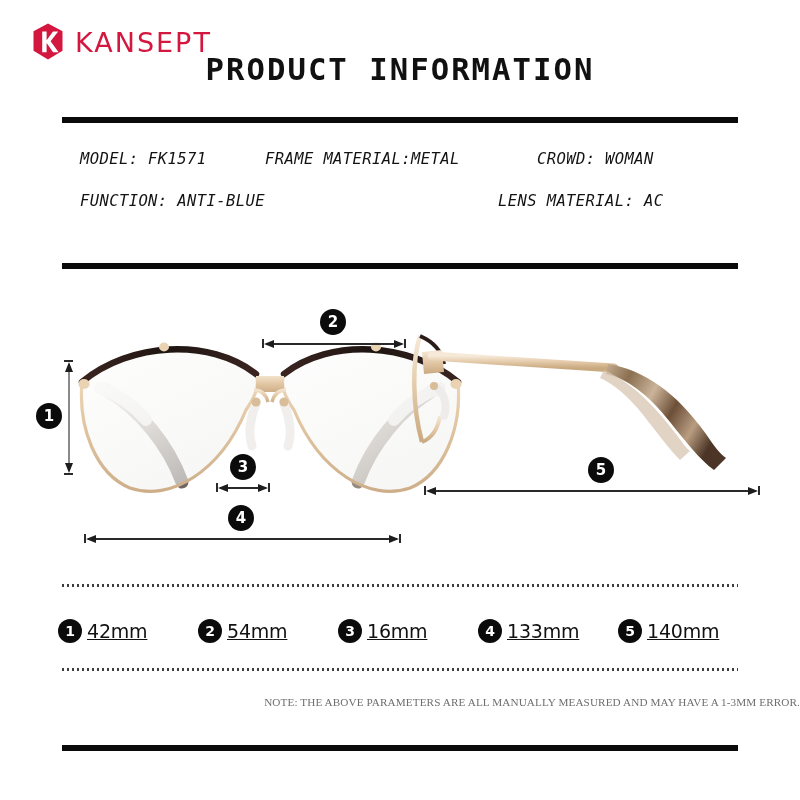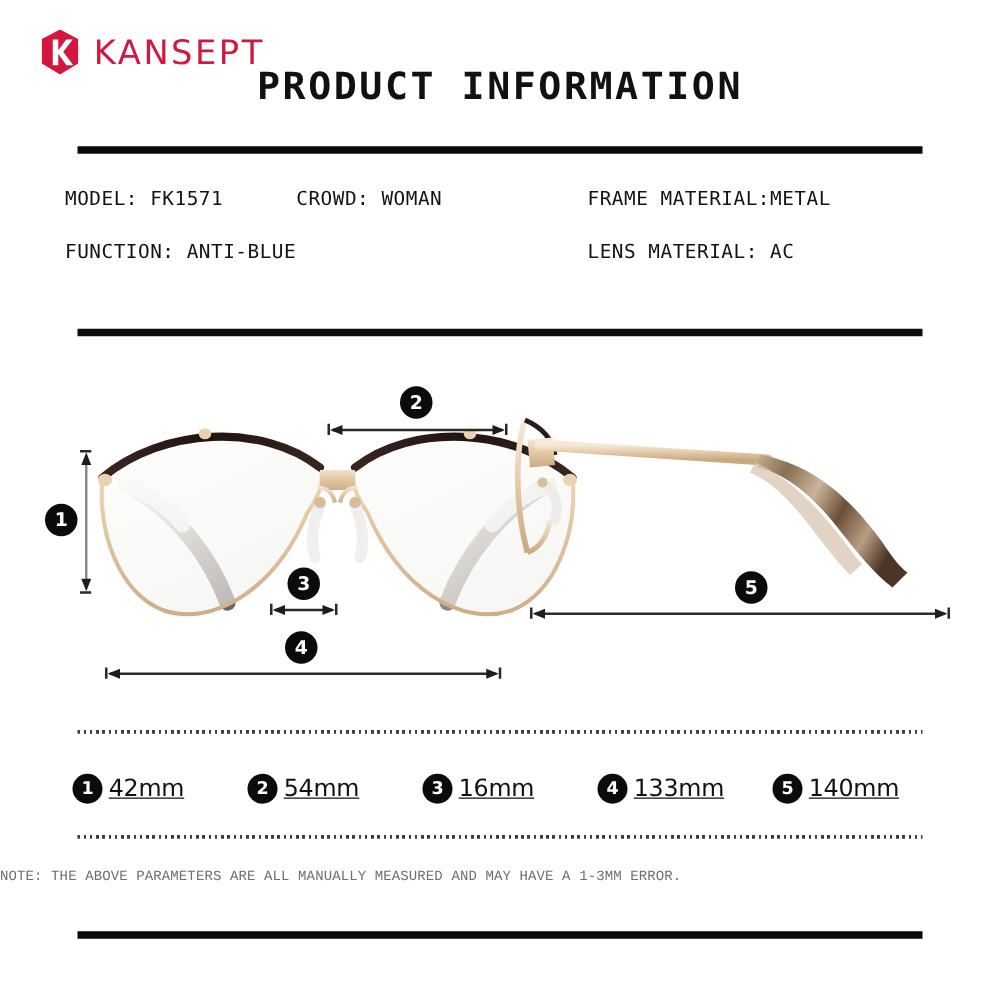--- a/index.html
+++ b/index.html
@@ -23,21 +23,21 @@
     font-family:"DejaVu Sans Mono","Liberation Mono",monospace;
     font-weight:bold;font-size:30px;letter-spacing:2px;color:#111;
     transform:scaleX(1.02);
   }
   .rule{position:absolute;background:#0a0a0a;}
   .rule-top{left:62px;right:62px;top:117px;height:6px;}
   .rule-mid{left:62px;right:62px;top:263px;height:6px;}
   .rule-bottom{left:62px;right:62px;top:745px;height:6px;}
 
   
-  .spec-grid{position:absolute;left:52px;top:150px;width:690px;}
+  .spec-grid{position:absolute;left:80px;top:150px;width:690px;font-style:italic;}
   .spec-row{display:flex;margin-bottom:24px;}
   .spec-cell{
     font-family:"DejaVu Sans Mono","Liberation Mono",monospace;
     font-size:15.5px;color:#131313;letter-spacing:.4px;white-space:nowrap;
   }
   .spec-c1{width:185px;}
   .spec-c2{width:272px;}
   .spec-c3{flex:1;}
 
   
@@ -85,22 +85,22 @@
     display:flex;align-items:center;justify-content:center;flex:0 0 auto;
     font-family:"DejaVu Sans",sans-serif;font-size:14px;font-weight:bold;line-height:1;
   }
   .legend-val{
     margin-left:5px;font-family:"DejaVu Sans",sans-serif;
     font-size:19px;color:#111;letter-spacing:-.2px;text-decoration:underline;
   }
 
   
   .note{
-    position:absolute;left:0;right:0;top:694px;text-align:left;
-    font-family:Liberation Mono, monospace;
+    position:absolute;left:0;right:0;top:694px;text-align:right;
+    font-family:Liberation Serif, serif;
     font-size:11.2px;color:#6e6e6e;line-height:1.45;letter-spacing:.1px;
   }
 </style>
 </head>
 <body>
 
 <div id="page">
 
   <div class="logo-wrap">
     <div class="logo-mark">
@@ -113,22 +113,22 @@
     <div class="logo-text">KANSEPT</div>
   </div>
 
   <div class="page-title">PRODUCT INFORMATION</div>
 
   <div class="rule rule-top"></div>
 
   <div class="spec-grid">
     <div class="spec-row">
       <div class="spec-cell spec-c1">MODEL: FK1571</div>
+      <div class="spec-cell spec-c2">FRAME MATERIAL:METAL</div>
       <div class="spec-cell spec-c3">CROWD: WOMAN</div>
-      <div class="spec-cell spec-c2">FRAME MATERIAL:METAL</div>
     </div>
     <div class="spec-row">
       <div class="spec-cell spec-c3">FUNCTION: ANTI-BLUE</div>
       <div class="spec-cell spec-c2">LENS MATERIAL: AC</div>
     </div>
   </div>
 
   <div class="rule rule-mid"></div>
 
   <div class="diagram">

